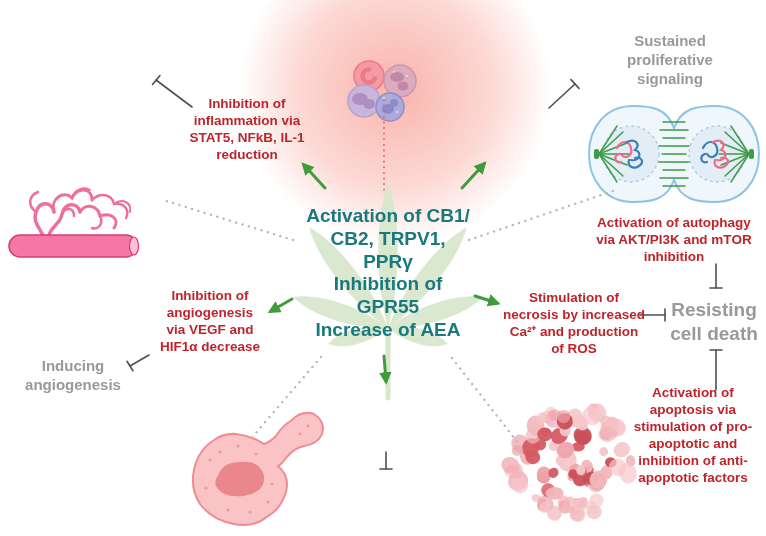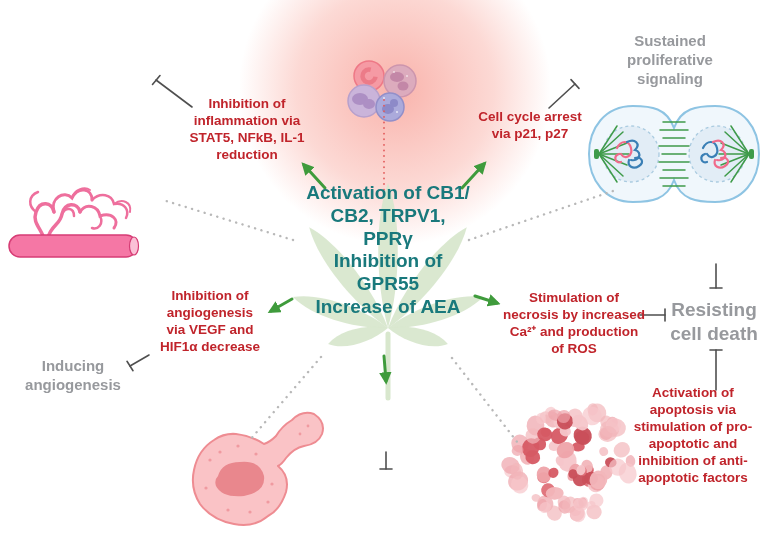--- a/index.html
+++ b/index.html
@@ -279,41 +279,42 @@
         <line x1="386" y1="452" x2="386" y2="469"></line>
           <line x1="380" y1="469" x2="392" y2="469"></line>
       </g>
       <g>
         <line x1="149" y1="355" x2="130" y2="366"></line>
           <line x1="127" y1="361.3" x2="133" y2="370.7"></line>
       </g>
     </g>
   </svg>
 
-  <div class="label center-node txt" style="left:284px;top:182px;width:208px;">Activation of CB1/
+  <div class="label center-node txt" style="left:284px;top:205px;width:208px;">Activation of CB1/
 CB2, TRPV1,
 PPRγ
 Inhibition of
 GPR55
 Increase of AEA</div>
 
   <div class="label hallmark txt" style="left:600px;top:32px;width:140px;">Sustained
 proliferative
 signaling</div>
   <div class="label hallmark txt" style="left:664px;top:298px;width:100px;font-size:19px;">Resisting
 cell death</div>
   <div class="label hallmark txt" style="left:8px;top:357px;width:130px;">Inducing
 angiogenesis</div>
 
   <div class="label mechanism txt" style="left:166px;top:95px;width:162px;">Inhibition of
 inflammation via
 STAT5, NFkB, IL-1
 reduction</div>
-  <div class="label mechanism txt" style="left:452px;top:108px;width:156px;">Cell cycle arrest
-via p21, p27</div>
+  <div class="label mechanism txt" style="left:584px;top:214px;width:180px;">Activation of autophagy
+via AKT/PI3K and mTOR
+inhibition</div>
   <div class="label mechanism txt" style="left:620px;top:384px;width:146px;">Activation of
 apoptosis via
 stimulation of pro-
 apoptotic and
 inhibition of anti-
 apoptotic factors</div>
   <div class="label mechanism txt" style="left:498px;top:289px;width:152px;">Stimulation of
 necrosis by increased
 Ca²⁺ and production
 of ROS</div>

